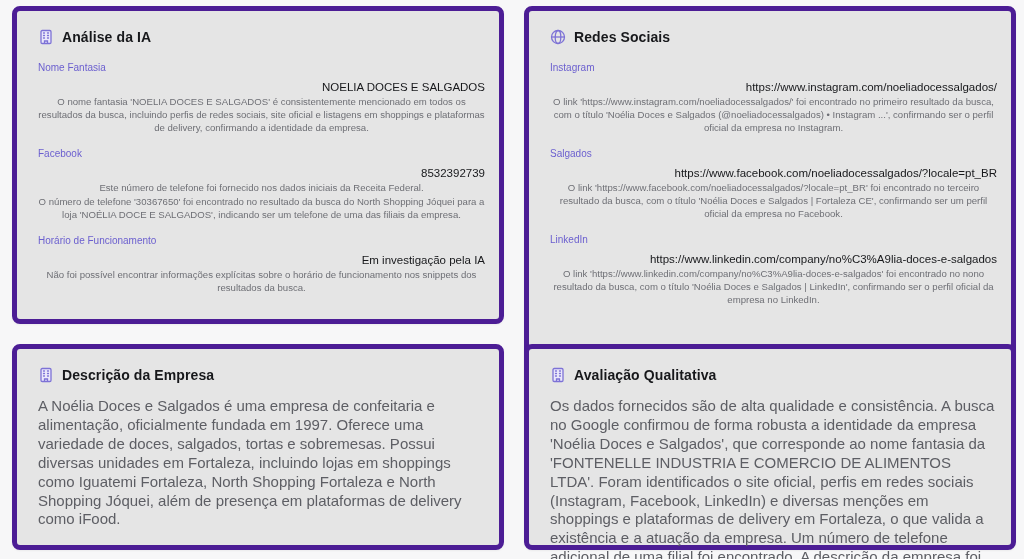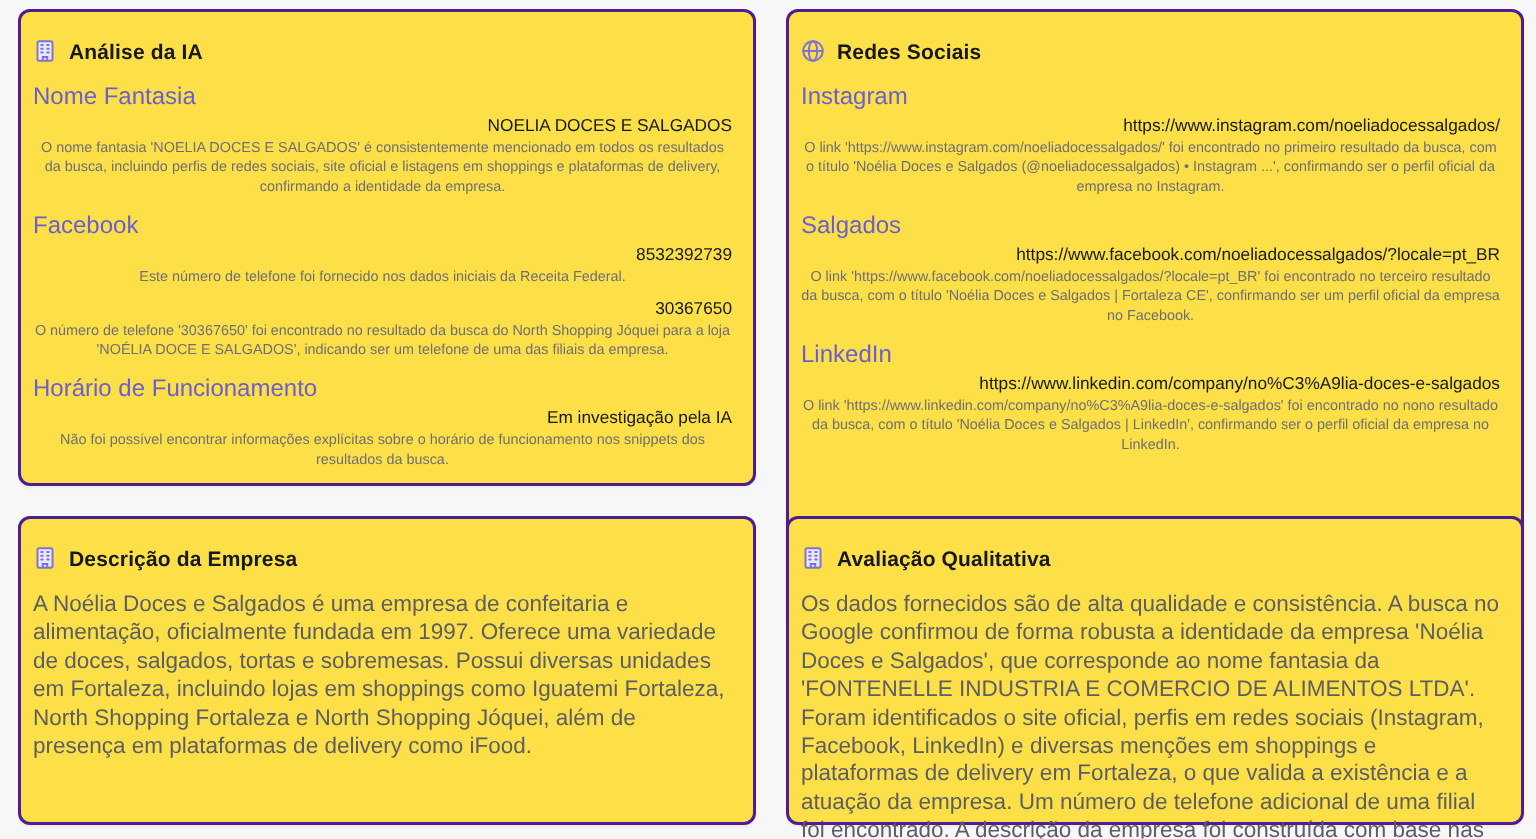--- a/index.html
+++ b/index.html
@@ -5,44 +5,44 @@
     * { box-sizing: border-box; margin: 0; padding: 0; }
     html, body { width: 1024px; height: 559px; overflow: hidden; }
     body {
       background: #f7f7f8;
       font-family: "Liberation Sans", "DejaVu Sans", sans-serif;
       color: #1f2024;
       position: relative;
     }
     .card {
       position: absolute;
-      background: #fde047;
-      border: 2px solid #4c1d95;
+      background: #e5e5e5;
+      border: 5px solid #4c1d95;
       border-radius: 8px;
       box-shadow: 0 1px 2px rgba(0,0,0,0.05);
-      padding: 14px 14px 12px 8px;
+      padding: 14px 14px 12px 21px;
     }
     #card-analise { left: 12px; top: 6px; width: 492px; height: 318px; }
     #card-redes { left: 524px; top: 6px; width: 492px; height: 412px; }
     #card-descricao { left: 12px; top: 344px; width: 492px; height: 206px; }
     #card-avaliacao { left: 524px; top: 344px; width: 492px; height: 206px; }
 
     .card-header {
       display: flex; align-items: center; gap: 8px;
       height: 20px; margin-top: 2px;
     }
     .card-title {
       font-size: 14px; font-weight: 600; color: #17181b;
       letter-spacing: 0.1px;
     }
     .icon { width: 16px; height: 16px; display: inline-flex; }
     .icon svg { width: 16px; height: 16px; }
 
     .section-label {
-      font-size: 16px; color: #6b5fcf; margin-top: 13px; line-height: 14px;
+      font-size: 10px; color: #6b5fcf; margin-top: 13px; line-height: 14px;
     }
     .section-label.first { margin-top: 14px; }
     .value {
       font-size: 11.5px; color: #17181b; margin-top: 5px; line-height: 14px;
       font-weight: 500;
       text-align: right;
     }
     .value.spaced { margin-top: 8px; }
     .note {
       font-size: 9.6px; color: #6e6f75; line-height: 13px; margin-top: 1px; text-align: center;
@@ -66,21 +66,20 @@
     <span class="card-title">Análise da IA</span>
   </div>
 
   <div class="section-label first">Nome Fantasia</div>
   <div class="value">NOELIA DOCES E SALGADOS</div>
   <div class="note">O nome fantasia 'NOELIA DOCES E SALGADOS' é consistentemente mencionado em todos os resultados da busca, incluindo perfis de redes sociais, site oficial e listagens em shoppings e plataformas de delivery, confirmando a identidade da empresa.</div>
 
   <div class="section-label">Facebook</div>
   <div class="value">8532392739</div>
   <div class="note">Este número de telefone foi fornecido nos dados iniciais da Receita Federal.</div>
-  <div class="value spaced">30367650</div>
   <div class="note">O número de telefone '30367650' foi encontrado no resultado da busca do North Shopping Jóquei para a loja 'NOÉLIA DOCE E SALGADOS', indicando ser um telefone de uma das filiais da empresa.</div>
 
   <div class="section-label">Horário de Funcionamento</div>
   <div class="value">Em investigação pela IA</div>
   <div class="note">Não foi possível encontrar informações explícitas sobre o horário de funcionamento nos snippets dos resultados da busca.</div>
 </div>
 
 <div class="card" id="card-redes">
   <div class="card-header">
     <span class="icon">

